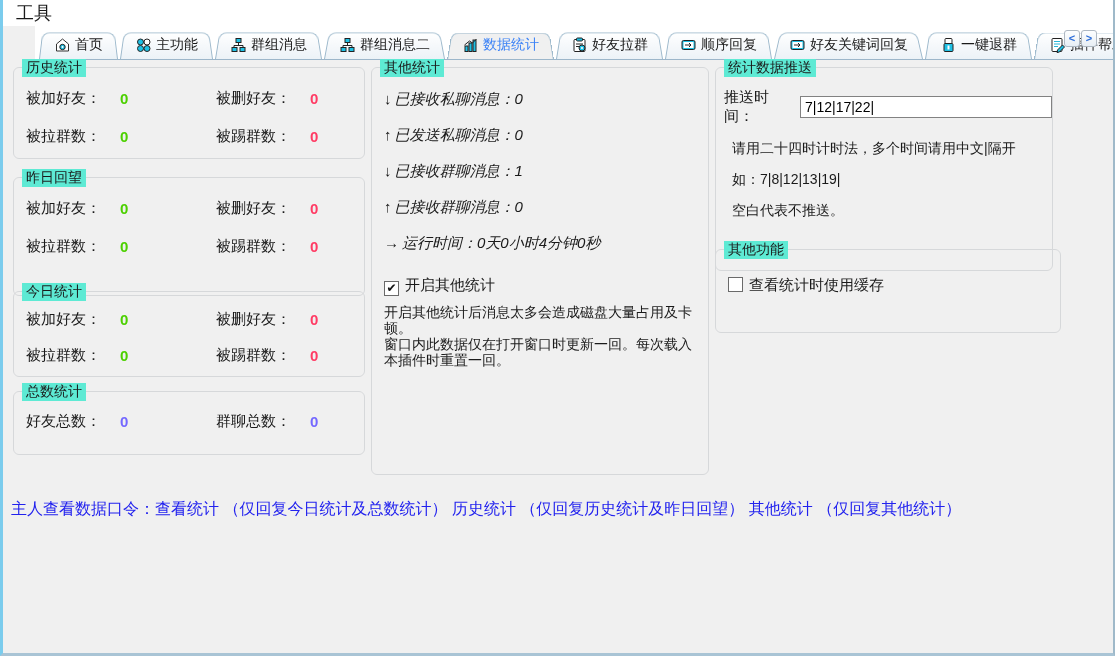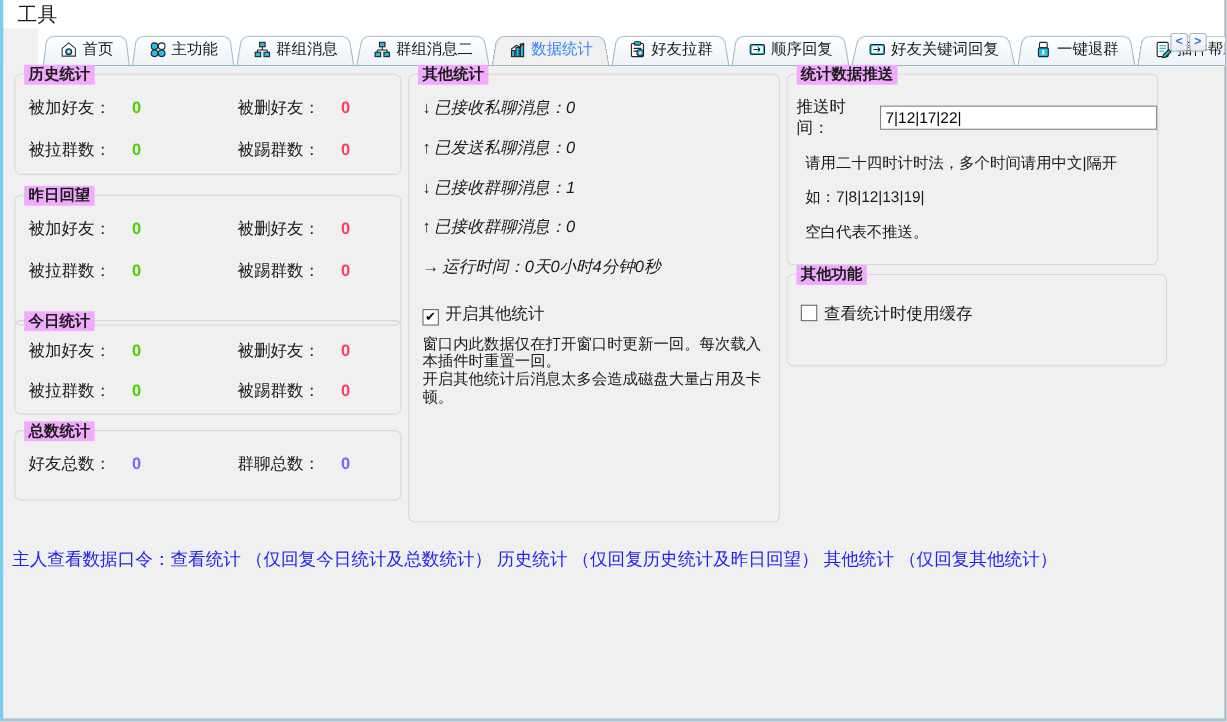--- a/index.html
+++ b/index.html
@@ -32,21 +32,21 @@
   .tab-scroll{
     position:absolute;top:4px;right:16px;display:flex;gap:1px;z-index:5;
   }
   .tab-scroll button{
     width:16px;height:17px;border:1px solid #aeb8c2;border-radius:3px;
     background:linear-gradient(#fdfeff,#e7eef4);color:#2b6cd8;font-weight:bold;
     font-size:11px;line-height:13px;padding:0;cursor:default;font-family:"Liberation Sans",sans-serif;
   }
   .content{position:absolute;top:60px;left:0;right:0;bottom:0;background:#f0f0f0;}
   .gbox{position:absolute;border:1px solid #d6d8da;border-radius:6px;box-sizing:border-box;}
-  .gtitle{position:absolute;top:-9px;left:8px;background:#f0abfc;padding:0 4px;font-size:14px;font-weight:bold;}
+  .gtitle{position:absolute;top:-9px;left:8px;background:#5eead4;padding:0 4px;font-size:14px;}
   .statgrid{
     display:grid;grid-template-columns:94px 96px 94px auto;
     padding:21px 0 0 12px;row-gap:19px;font-size:15px;align-items:center;
   }
   .sval{font-weight:bold;}
   .v-green{color:#4cd000;}
   .v-red{color:#ff3b64;}
   .v-purple{color:#7468ff;}
   .oline{margin:0 0 18px 12px;font-size:15px;line-height:18px;font-style:italic;}
   .oline .arr{margin-right:3px;}
@@ -272,25 +272,25 @@
         <span class="arr">↑</span><span>已接收群聊消息：</span><span>0</span>
       </div>
       <div class="oline">
         <span class="arr">→</span><span>运行时间：</span><span>0天0小时4分钟0秒</span>
       </div>
 
       <div class="cbrow">
         <span class="checkbox">✔</span><span>开启其他统计</span>
       </div>
 
+      <p class="note" style="margin-top:0;">开启其他统计后消息太多会造成磁盘大量占用及卡顿。</p>
       <p class="note" style="margin-bottom:0;">窗口内此数据仅在打开窗口时更新一回。每次载入本插件时重置一回。</p>
-      <p class="note" style="margin-top:0;">开启其他统计后消息太多会造成磁盘大量占用及卡顿。</p>
-    </div>
-
-    <div class="gbox" style="left:712px;top:7px;width:338px;height:174px">
+    </div>
+
+    <div class="gbox" style="left:712px;top:7px;width:338px;height:204px">
       <span class="gtitle">统计数据推送</span>
       <div class="push-row">
         <span>推送时间：</span>
         <input class="push-input" type="text" value="7|12|17|22|" style="">
       </div>
       <p class="hint">请用二十四时计时法，多个时间请用中文|隔开</p>
       <p class="hint">如：7|8|12|13|19|</p>
       <p class="hint">空白代表不推送。</p>
     </div>
 

